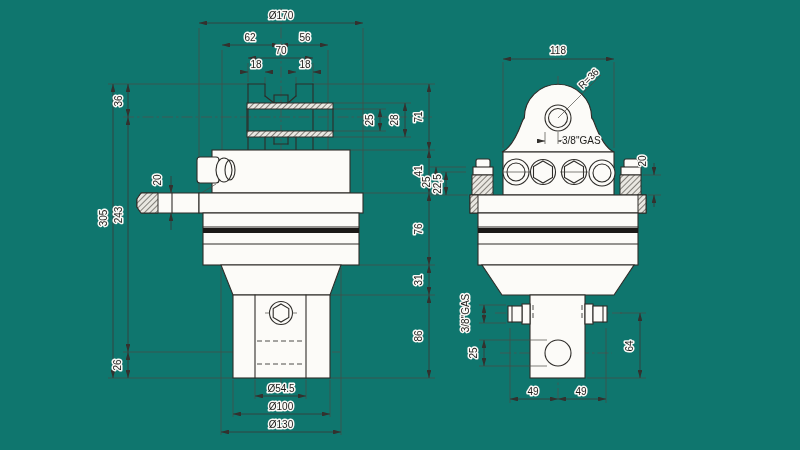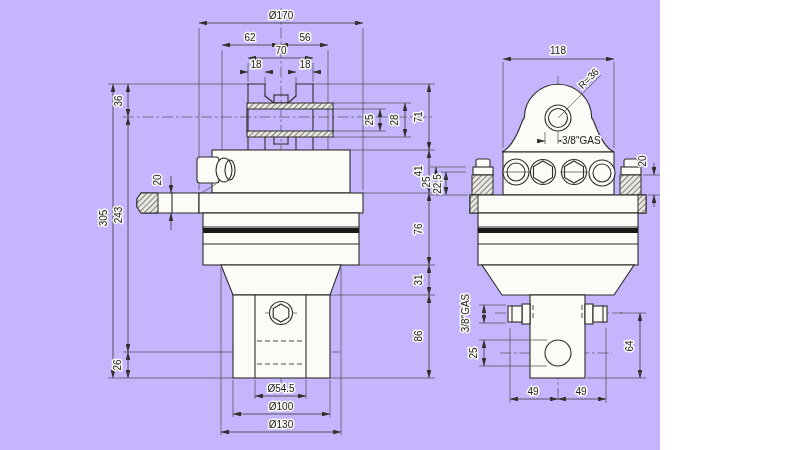--- a/index.html
+++ b/index.html
@@ -1,16 +1,16 @@
 <!DOCTYPE html>
 <html><head>
 <meta charset="utf-8">
 <style>
   html,body{margin:0;padding:0;background:#ffffff;}
-  .sheet{position:relative;width:660px;height:450px;background:#c4b5fd;overflow:hidden;}
+  .sheet{position:relative;width:800px;height:450px;background:#0f766e;overflow:hidden;}
   svg{display:block;}
   svg text{font-family:"Liberation Sans",sans-serif;font-size:10px;fill:#1c1b19;
            paint-order:stroke;stroke:#faf9f6;stroke-width:3px;stroke-linejoin:round;}
   .ln{stroke:#2e2c29;stroke-width:1.1;fill:none;stroke-linecap:round;}
   .lnf{stroke:#2e2c29;stroke-width:1.1;fill:#fcfbf8;}
   .thin{stroke:#4c4a46;stroke-width:0.7;fill:none;}
   .dim{stroke:#3a3835;stroke-width:0.8;fill:none;}
   .cl{stroke:#55524d;stroke-width:0.7;fill:none;stroke-dasharray:11 3 2.5 3;}
   .hid{stroke:#3a3835;stroke-width:0.9;fill:none;stroke-dasharray:5 3;}
   .blk{fill:#1b1917;stroke:none;}

